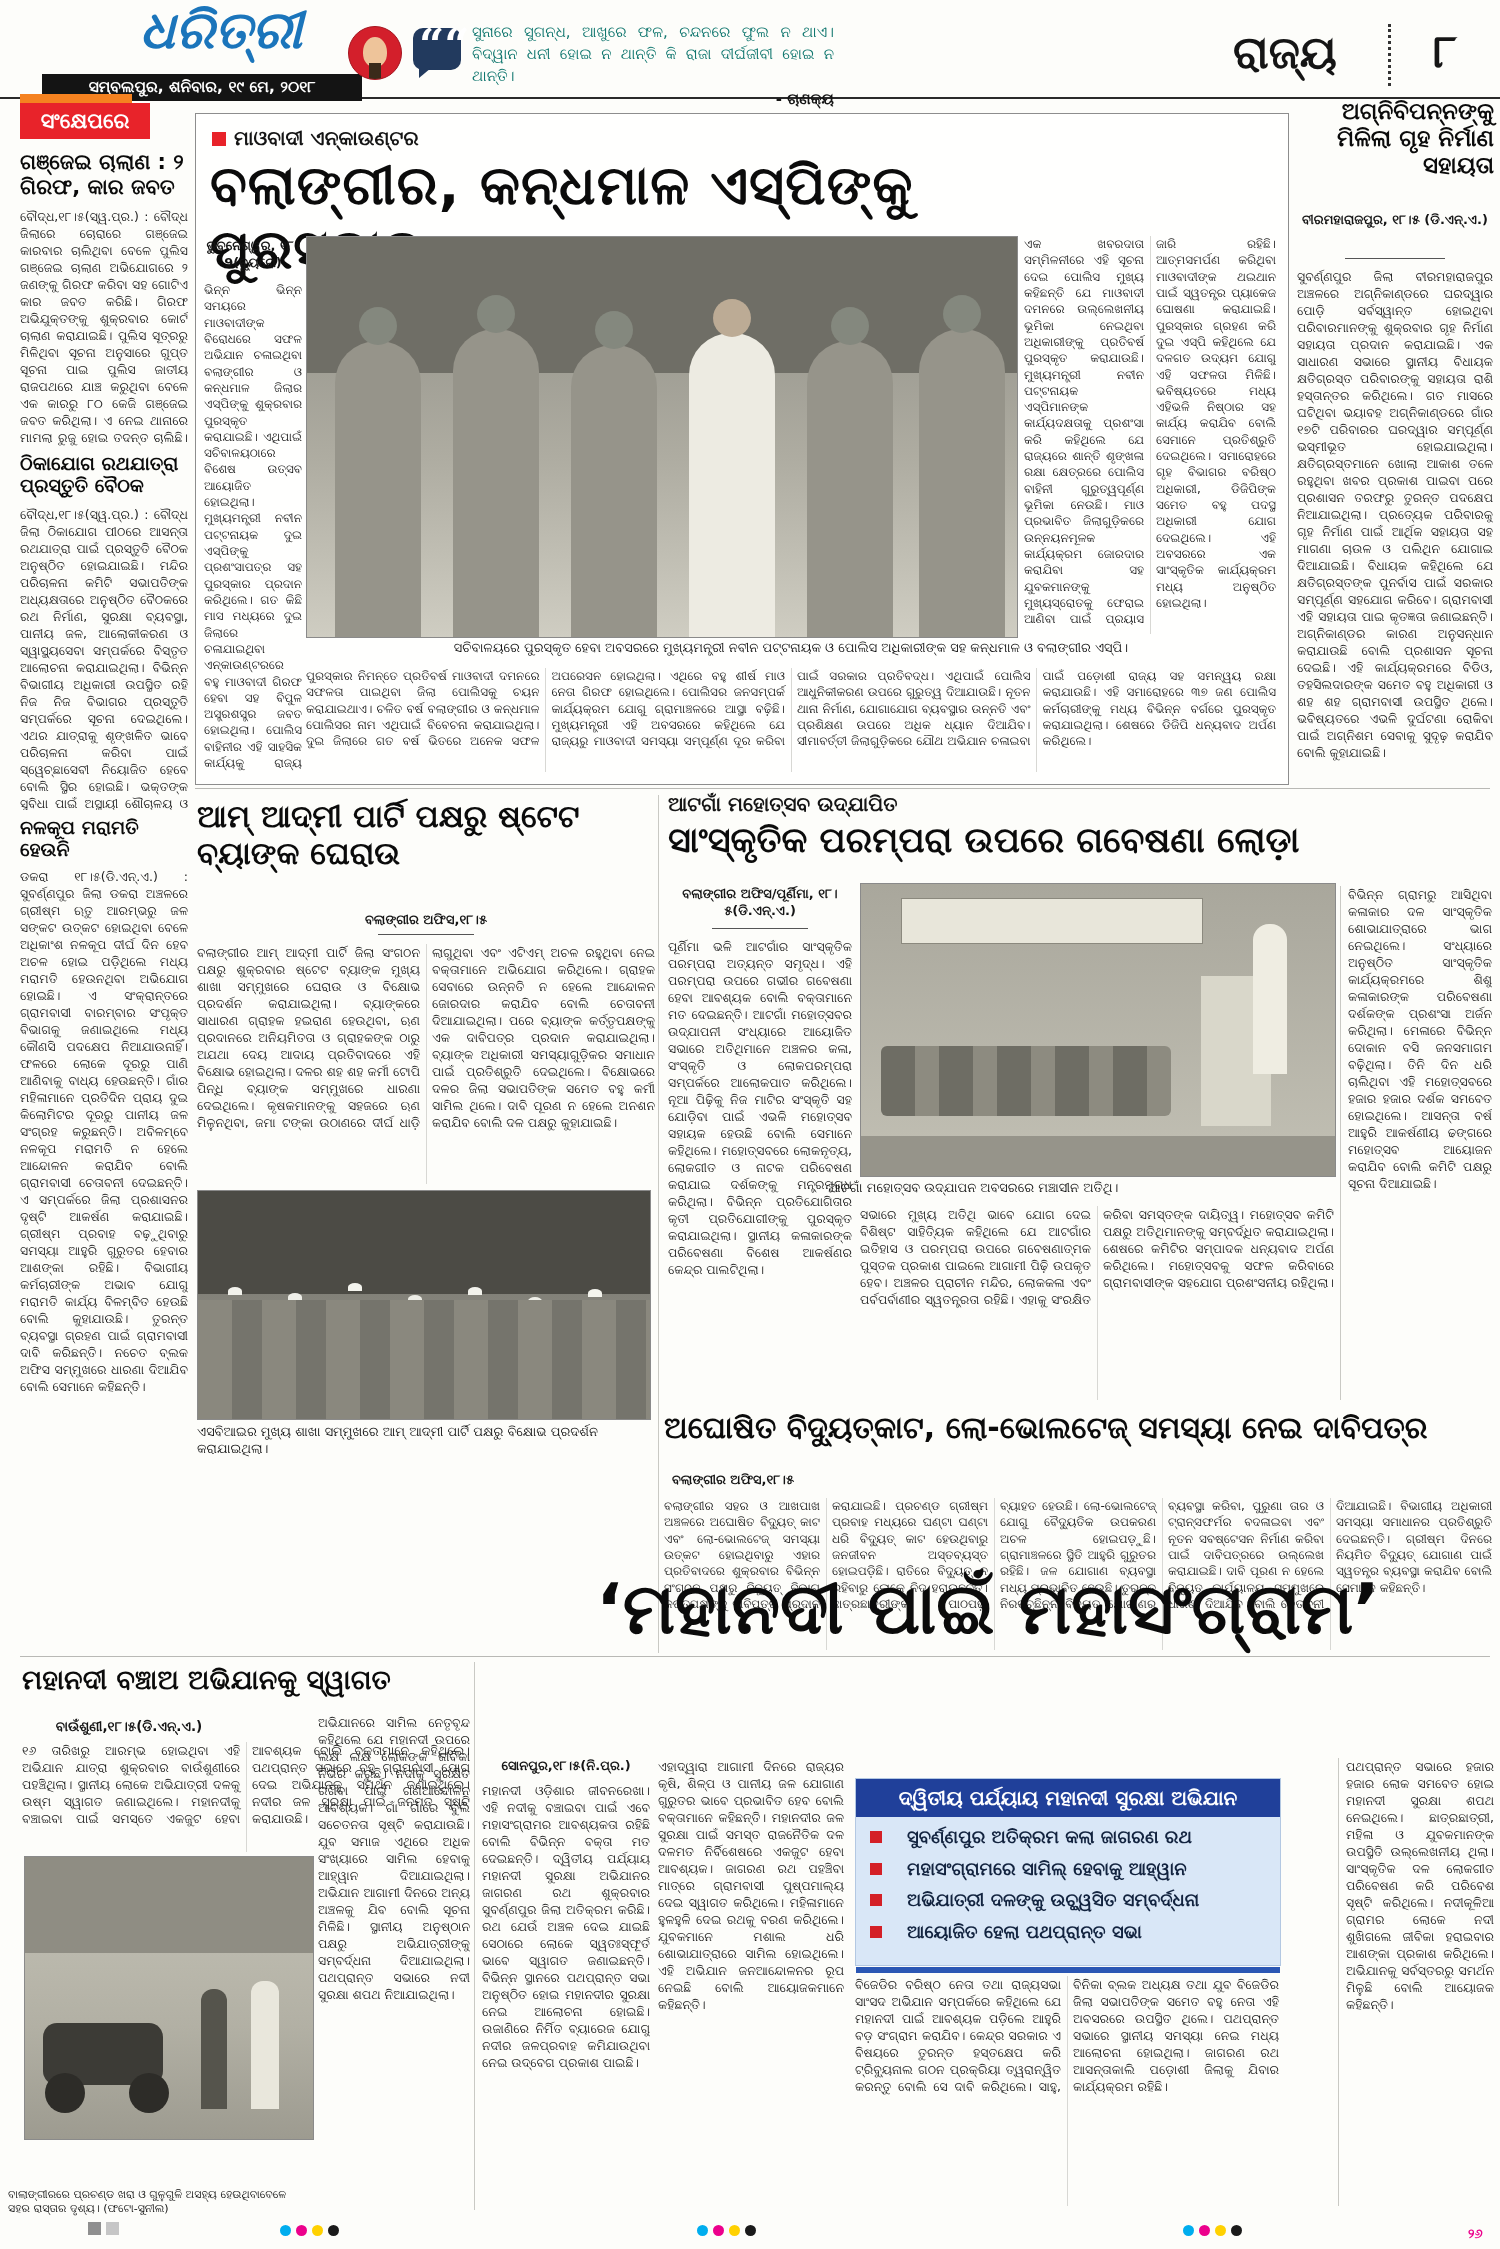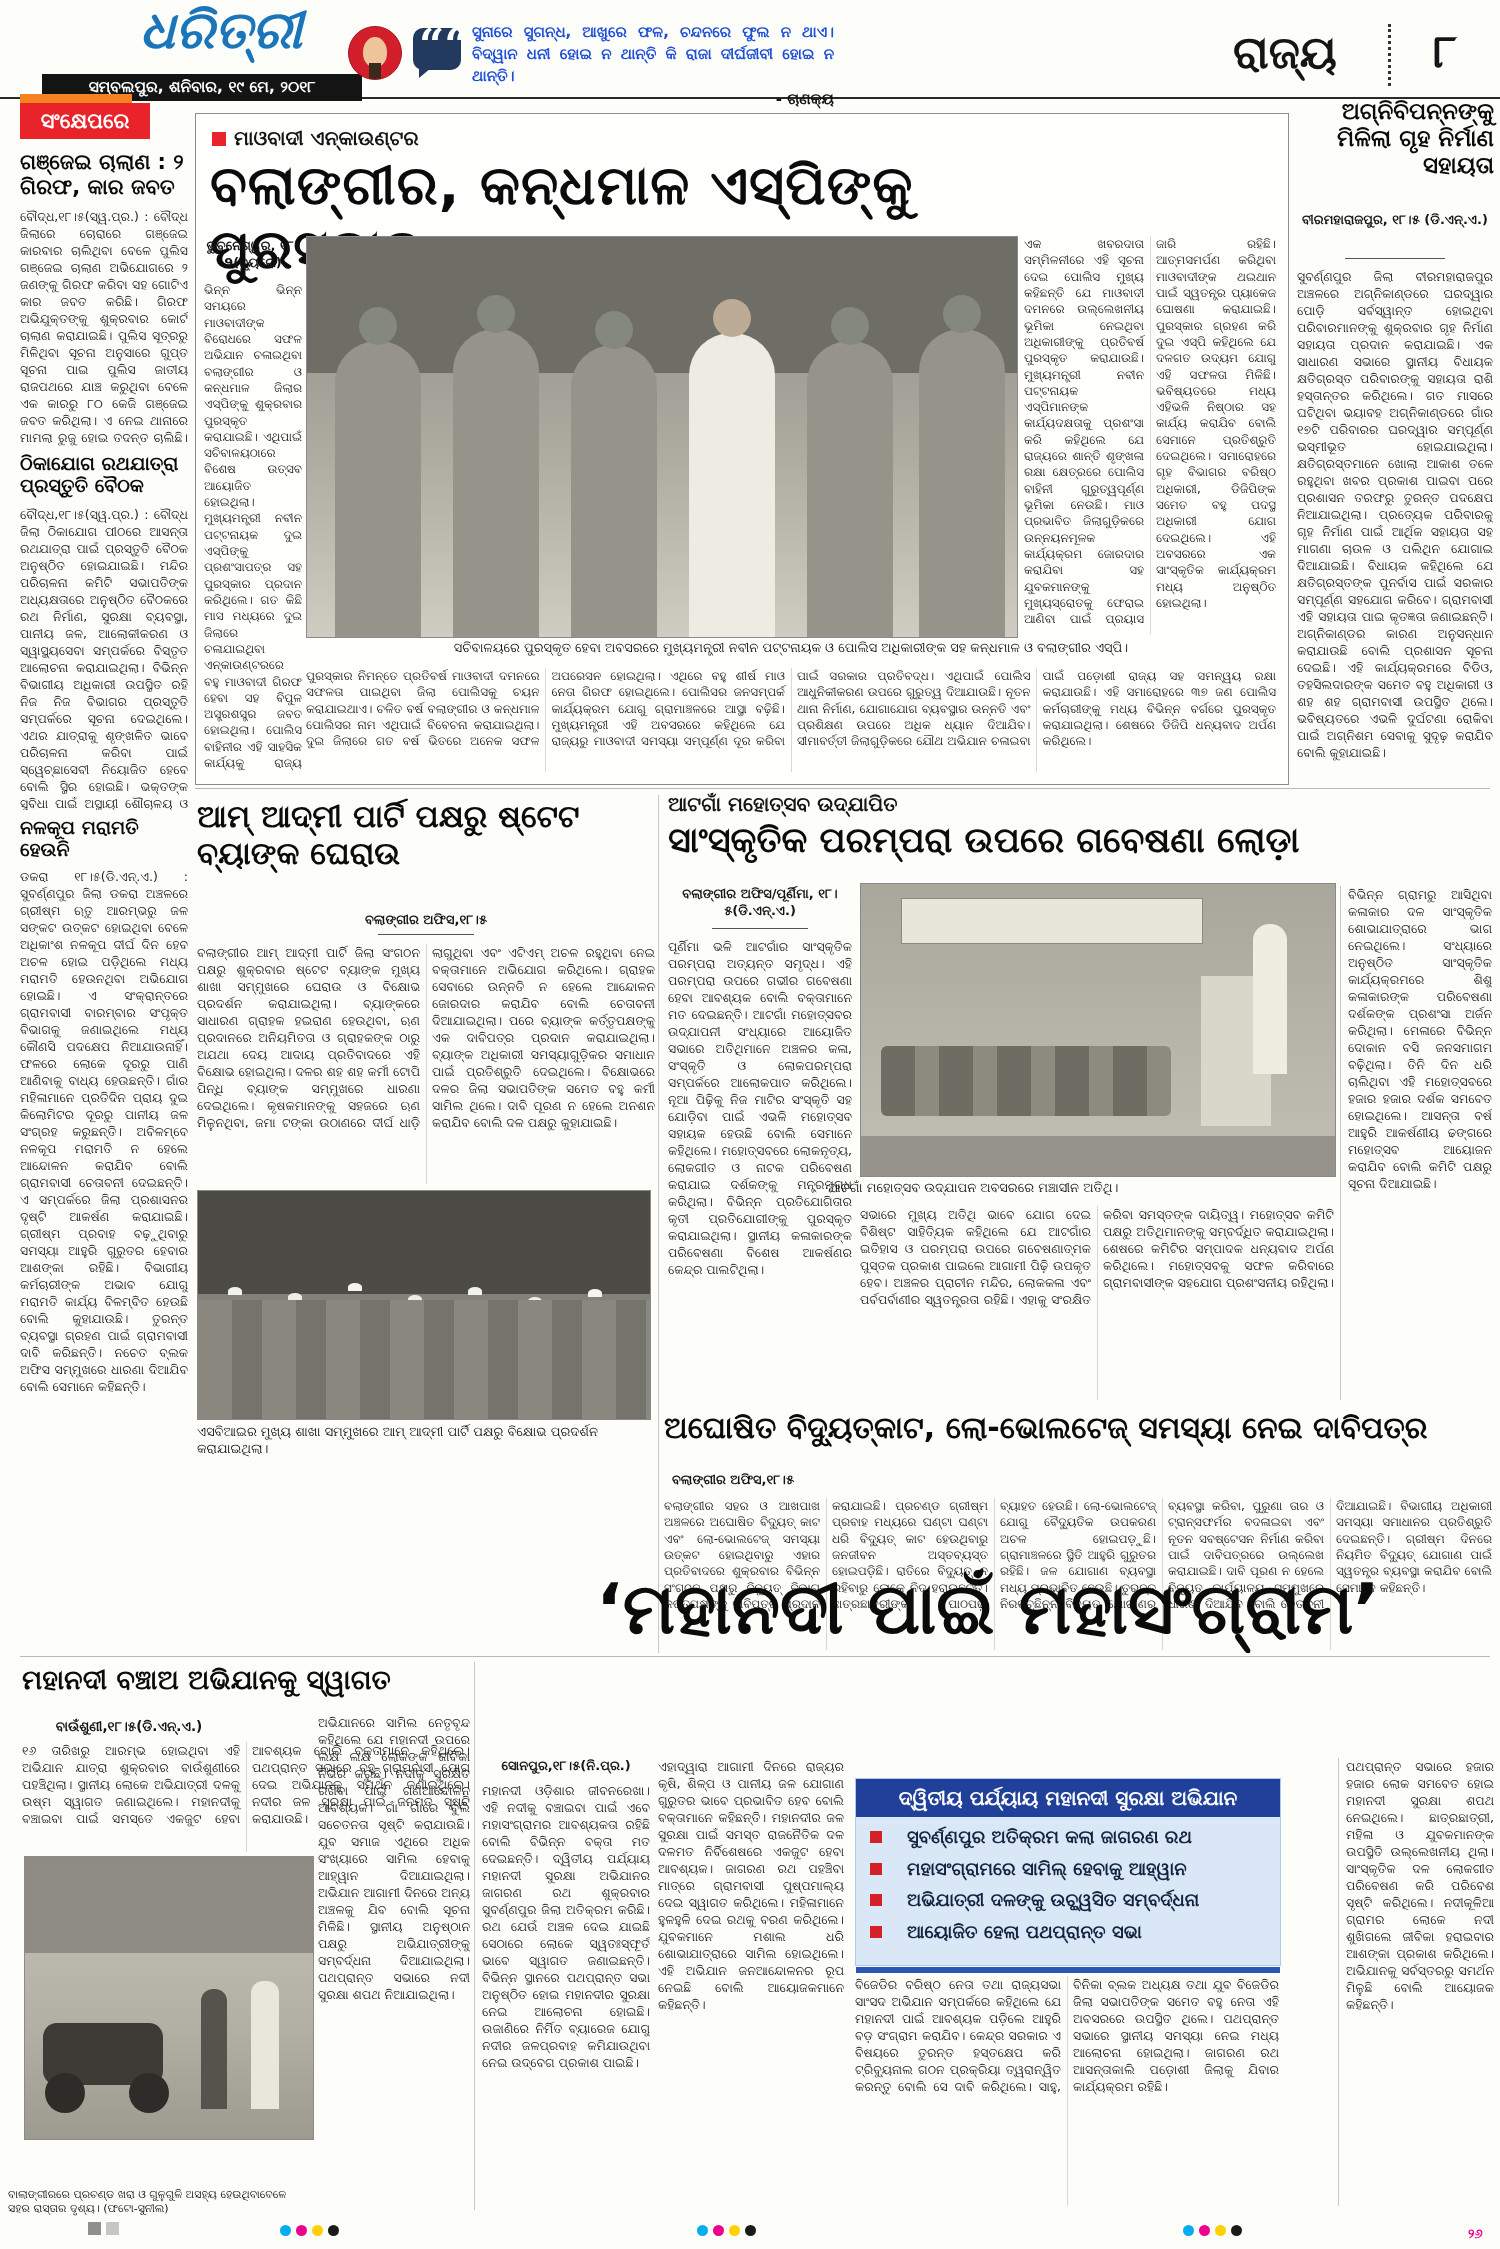--- a/index.html
+++ b/index.html
@@ -45,21 +45,21 @@
 
   <div class="abs" style="left:348px;top:26px;width:52px;height:52px;border-radius:50%;background:#d31f2b;overflow:hidden;border:1px solid #a51620;">
     <div class="abs" style="left:14px;top:10px;width:24px;height:30px;border-radius:50% 50% 45% 45%;background:#eec49a;"></div>
     <div class="abs" style="left:20px;top:36px;width:12px;height:16px;background:#3a2a1a;"></div>
   </div>
 
   <div class="abs" style="left:413px;top:28px;width:48px;height:42px;background:#223a5e;border-radius:10px;">
     <div class="abs" style="left:6px;top:-8px;width:36px;color:#fff;font-size:44px;font-weight:bold;font-family:'DejaVu Serif','Liberation Serif',serif;">““</div>
     <div class="abs" style="left:6px;bottom:-8px;width:0;height:0;border-left:12px solid #223a5e;border-bottom:10px solid transparent;"></div>
   </div>
-  <div class="abs" style="left:472px;top:22px;width:362px;font-size:15px;font-weight:700;line-height:1.45;color:#1d4ed8;text-align:justify;">ସୁନାରେ ସୁଗନ୍ଧ, ଆଖୁରେ ଫଳ, ଚନ୍ଦନରେ ଫୁଲ ନ ଥାଏ। ବିଦ୍ୱାନ ଧନୀ ହୋଇ ନ ଥାନ୍ତି କି ରାଜା ଦୀର୍ଘଜୀବୀ ହୋଇ ନ ଥାନ୍ତି।</div>
+  <div class="abs" style="left:472px;top:22px;width:362px;font-size:15px;font-weight:400;line-height:1.45;color:#0f766e;text-align:justify;">ସୁନାରେ ସୁଗନ୍ଧ, ଆଖୁରେ ଫଳ, ଚନ୍ଦନରେ ଫୁଲ ନ ଥାଏ। ବିଦ୍ୱାନ ଧନୀ ହୋଇ ନ ଥାନ୍ତି କି ରାଜା ଦୀର୍ଘଜୀବୀ ହୋଇ ନ ଥାନ୍ତି।</div>
   <div class="abs" style="left:472px;top:90px;width:362px;text-align:right;font-weight:bold;font-size:15px;">- ଚାଣକ୍ୟ</div>
 
   <div class="abs" style="left:1200px;top:26px;width:170px;text-align:center;font-size:45px;font-weight:bold;">ରାଜ୍ୟ</div>
   <div class="abs" style="left:1388px;top:24px;height:62px;border-left:3px dotted #333;"></div>
   <div class="abs" style="left:1402px;top:24px;width:86px;text-align:center;font-size:46px;font-weight:bold;">୮</div>
 
   <div class="abs" style="left:20px;top:94px;width:112px;height:9px;background:#f58220;"></div>
   <div class="abs brieflabel" style="left:20px;top:103px;width:130px;height:36px;line-height:36px;">ସଂକ୍ଷେପରେ</div>
 
   <div class="abs headline" style="left:20px;top:150px;width:168px;font-size:21px;">ଗଞ୍ଜେଇ ଚାଲାଣ : ୨ ଗିରଫ, କାର ଜବତ</div>

